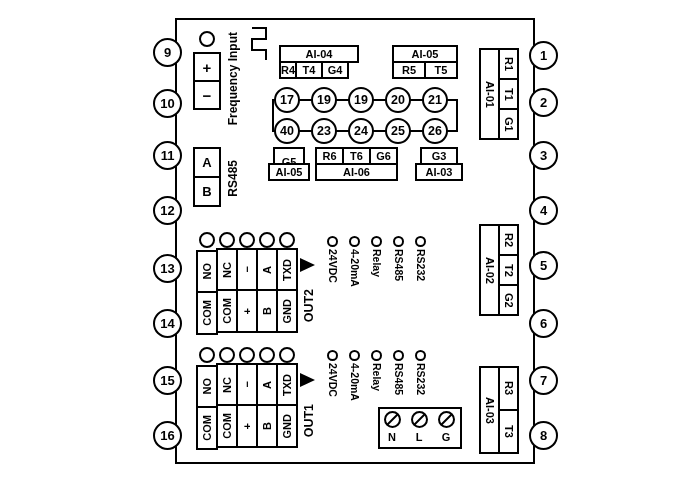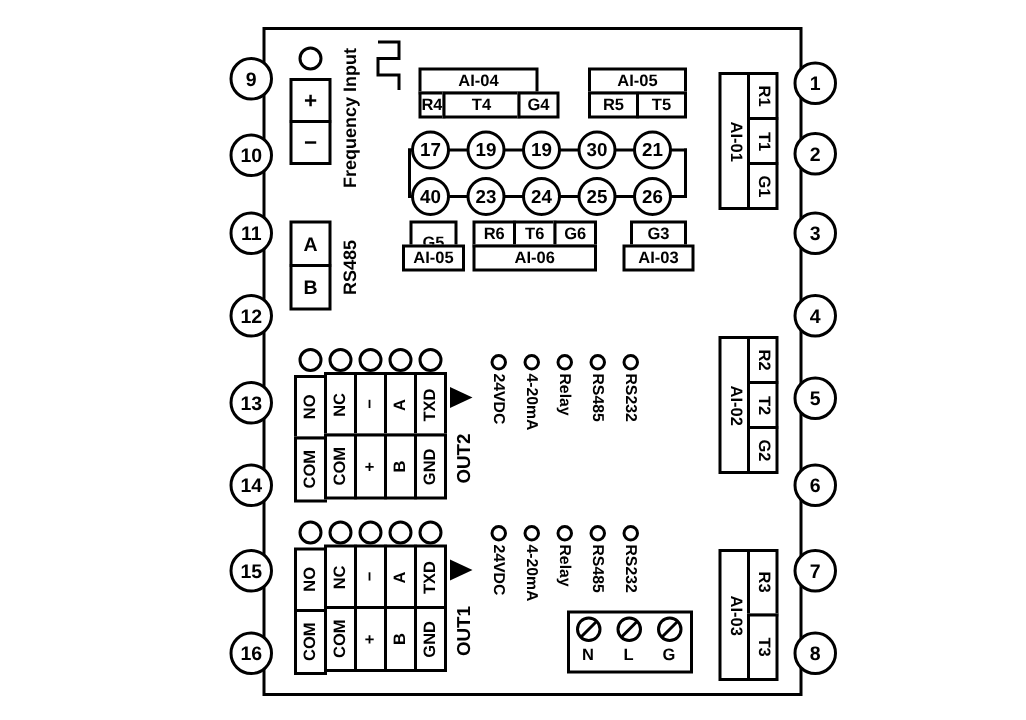--- a/index.html
+++ b/index.html
@@ -94,39 +94,39 @@
   <div class="tcell" style="width:28px;height:31px;font-size:13px">A</div>
   <div class="tcell" style="width:28px;height:31px;font-size:13px">B</div>
 </div>
 <div class="vlabel" style="left:223px;top:147px;width:20px;height:62px">
   <span class="vup" style="font-size:12px">RS485</span>
 </div>
 
 <div class="tcell abs" style="left:279px;top:45px;width:80px;height:18px">AI-04</div>
 <div class="hrow" style="left:279px;top:61px">
   <div class="tcell" style="width:18px;height:18px">R4</div>
-  <div class="tcell" style="width:52px;height:18px">T4</div>
+  <div class="tcell" style="width:28px;height:18px">T4</div>
   <div class="tcell" style="width:28px;height:18px">G4</div>
 </div>
 
 <div class="tcell abs" style="left:392px;top:45px;width:66px;height:18px">AI-05</div>
 <div class="hrow" style="left:392px;top:61px">
   <div class="tcell" style="width:34px;height:18px">R5</div>
   <div class="tcell" style="width:34px;height:18px">T5</div>
 </div>
 
 <div class="wire" style="left:272px;top:99px;width:186px;height:2px"></div>
 <div class="wire" style="left:272px;top:130px;width:186px;height:2px"></div>
 <div class="wire" style="left:272px;top:99px;width:2px;height:33px"></div>
 <div class="wire" style="left:456px;top:99px;width:2px;height:33px"></div>
 
 <div class="midterm" style="left:274px;top:87px">17</div>
 <div class="midterm" style="left:311px;top:87px">19</div>
 <div class="midterm" style="left:348px;top:87px">19</div>
-<div class="midterm" style="left:385px;top:87px">30</div>
+<div class="midterm" style="left:385px;top:87px">20</div>
 <div class="midterm" style="left:422px;top:87px">21</div>
 
 <div class="midterm" style="left:274px;top:118px">40</div>
 <div class="midterm" style="left:311px;top:118px">23</div>
 <div class="midterm" style="left:348px;top:118px">24</div>
 <div class="midterm" style="left:385px;top:118px">25</div>
 <div class="midterm" style="left:422px;top:118px">26</div>
 
 <div class="tcell abs" style="left:273px;top:147px;width:32px;height:30px">G5</div>
 <div class="tcell abs" style="left:268px;top:163px;width:42px;height:18px">AI-05</div>

